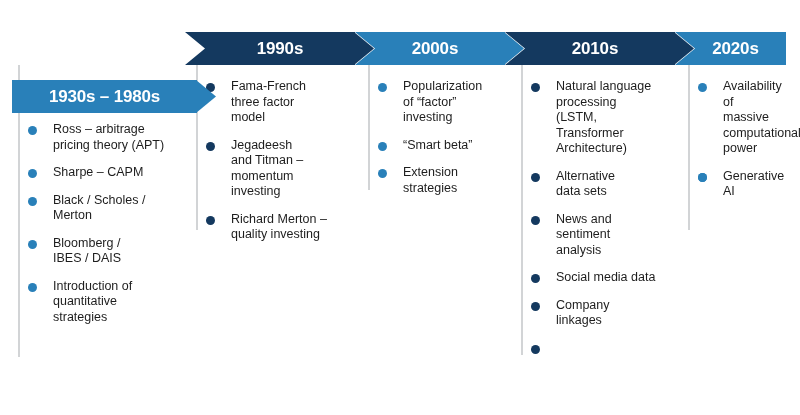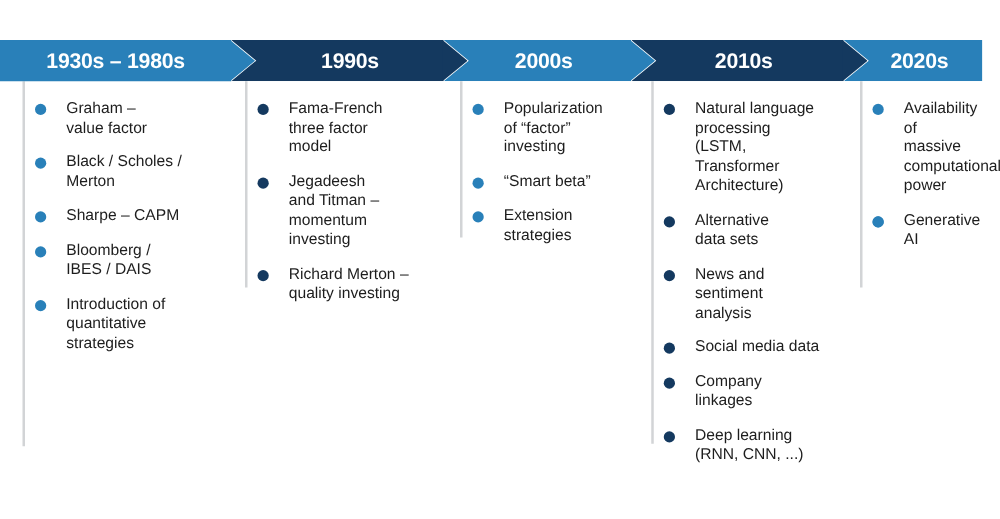--- a/index.html
+++ b/index.html
@@ -132,21 +132,21 @@
 
   .era-column.light .bullet-dot { background: #2980B9; }
   .era-column.dark  .bullet-dot { background: #14395F; }
 </style>
 </head>
 <body>
 
 <div id="timeline-infographic">
 
   <div id="era-header">
-      <div class="era-segment light" style="left: 0px; width: 185px;">
+      <div class="era-segment light" style="left: 12px; width: 185px; margin-top: 48px;">
         <div class="seg-body"></div>
         <div class="seg-arrow" style="left: 184px;"></div>
         <span class="era-label">1930s – 1980s</span>
       </div>
       <div class="era-segment dark notched" style="left: 185px; width: 170px;">
         <div class="seg-body"></div>
         <div class="seg-arrow" style="left: 169px;"></div>
         <span class="era-label" style="margin-left: 20px;">1990s</span>
       </div>
       <div class="era-segment light notched" style="left: 355px; width: 150px;">
@@ -164,23 +164,25 @@
         <span class="era-label" style="margin-left: 10px;">2020s</span>
       </div>
     </div>
 
   <div id="era-columns">
       <div class="era-column light" style="left: 18px; width: 165px;">
         <div class="column-rail" style="height: 292px;"></div>
         <ul class="bullet-list">
           <li class="bullet-item"><span class="bullet-dot"></span><span>Graham –
 value factor</span></li>
+          <li class="bullet-item"><span class="bullet-dot"></span><span>Ross – arbitrage
+pricing theory (APT)</span></li>
+          <li class="bullet-item"><span class="bullet-dot"></span><span>Sharpe – CAPM</span></li>
           <li class="bullet-item"><span class="bullet-dot"></span><span>Black / Scholes /
 Merton</span></li>
-          <li class="bullet-item"><span class="bullet-dot"></span><span>Sharpe – CAPM</span></li>
           <li class="bullet-item"><span class="bullet-dot"></span><span>Bloomberg /
 IBES / DAIS</span></li>
           <li class="bullet-item"><span class="bullet-dot"></span><span>Introduction of
 quantitative
 strategies</span></li>
         </ul>
       </div>
       <div class="era-column dark" style="left: 196px; width: 160px;">
         <div class="column-rail" style="height: 165px;"></div>
         <ul class="bullet-list">
@@ -215,22 +217,21 @@
 Transformer
 Architecture)</span></li>
           <li class="bullet-item"><span class="bullet-dot"></span><span>Alternative
 data sets</span></li>
           <li class="bullet-item"><span class="bullet-dot"></span><span>News and
 sentiment
 analysis</span></li>
           <li class="bullet-item"><span class="bullet-dot"></span><span>Social media data</span></li>
           <li class="bullet-item"><span class="bullet-dot"></span><span>Company
 linkages</span></li>
-          <li class="bullet-item"><span class="bullet-dot"></span><span>Deep learning
-(RNN, CNN, ...)</span></li>
+          <li class="bullet-item"><span class="bullet-dot"></span></li>
         </ul>
       </div>
       <div class="era-column light" style="left: 688px; width: 105px;">
         <div class="column-rail" style="height: 165px;"></div>
         <ul class="bullet-list">
           <li class="bullet-item"><span class="bullet-dot"></span><span>Availability of
 massive
 computational
 power</span></li>
           <li class="bullet-item"><span class="bullet-dot"></span></li>

